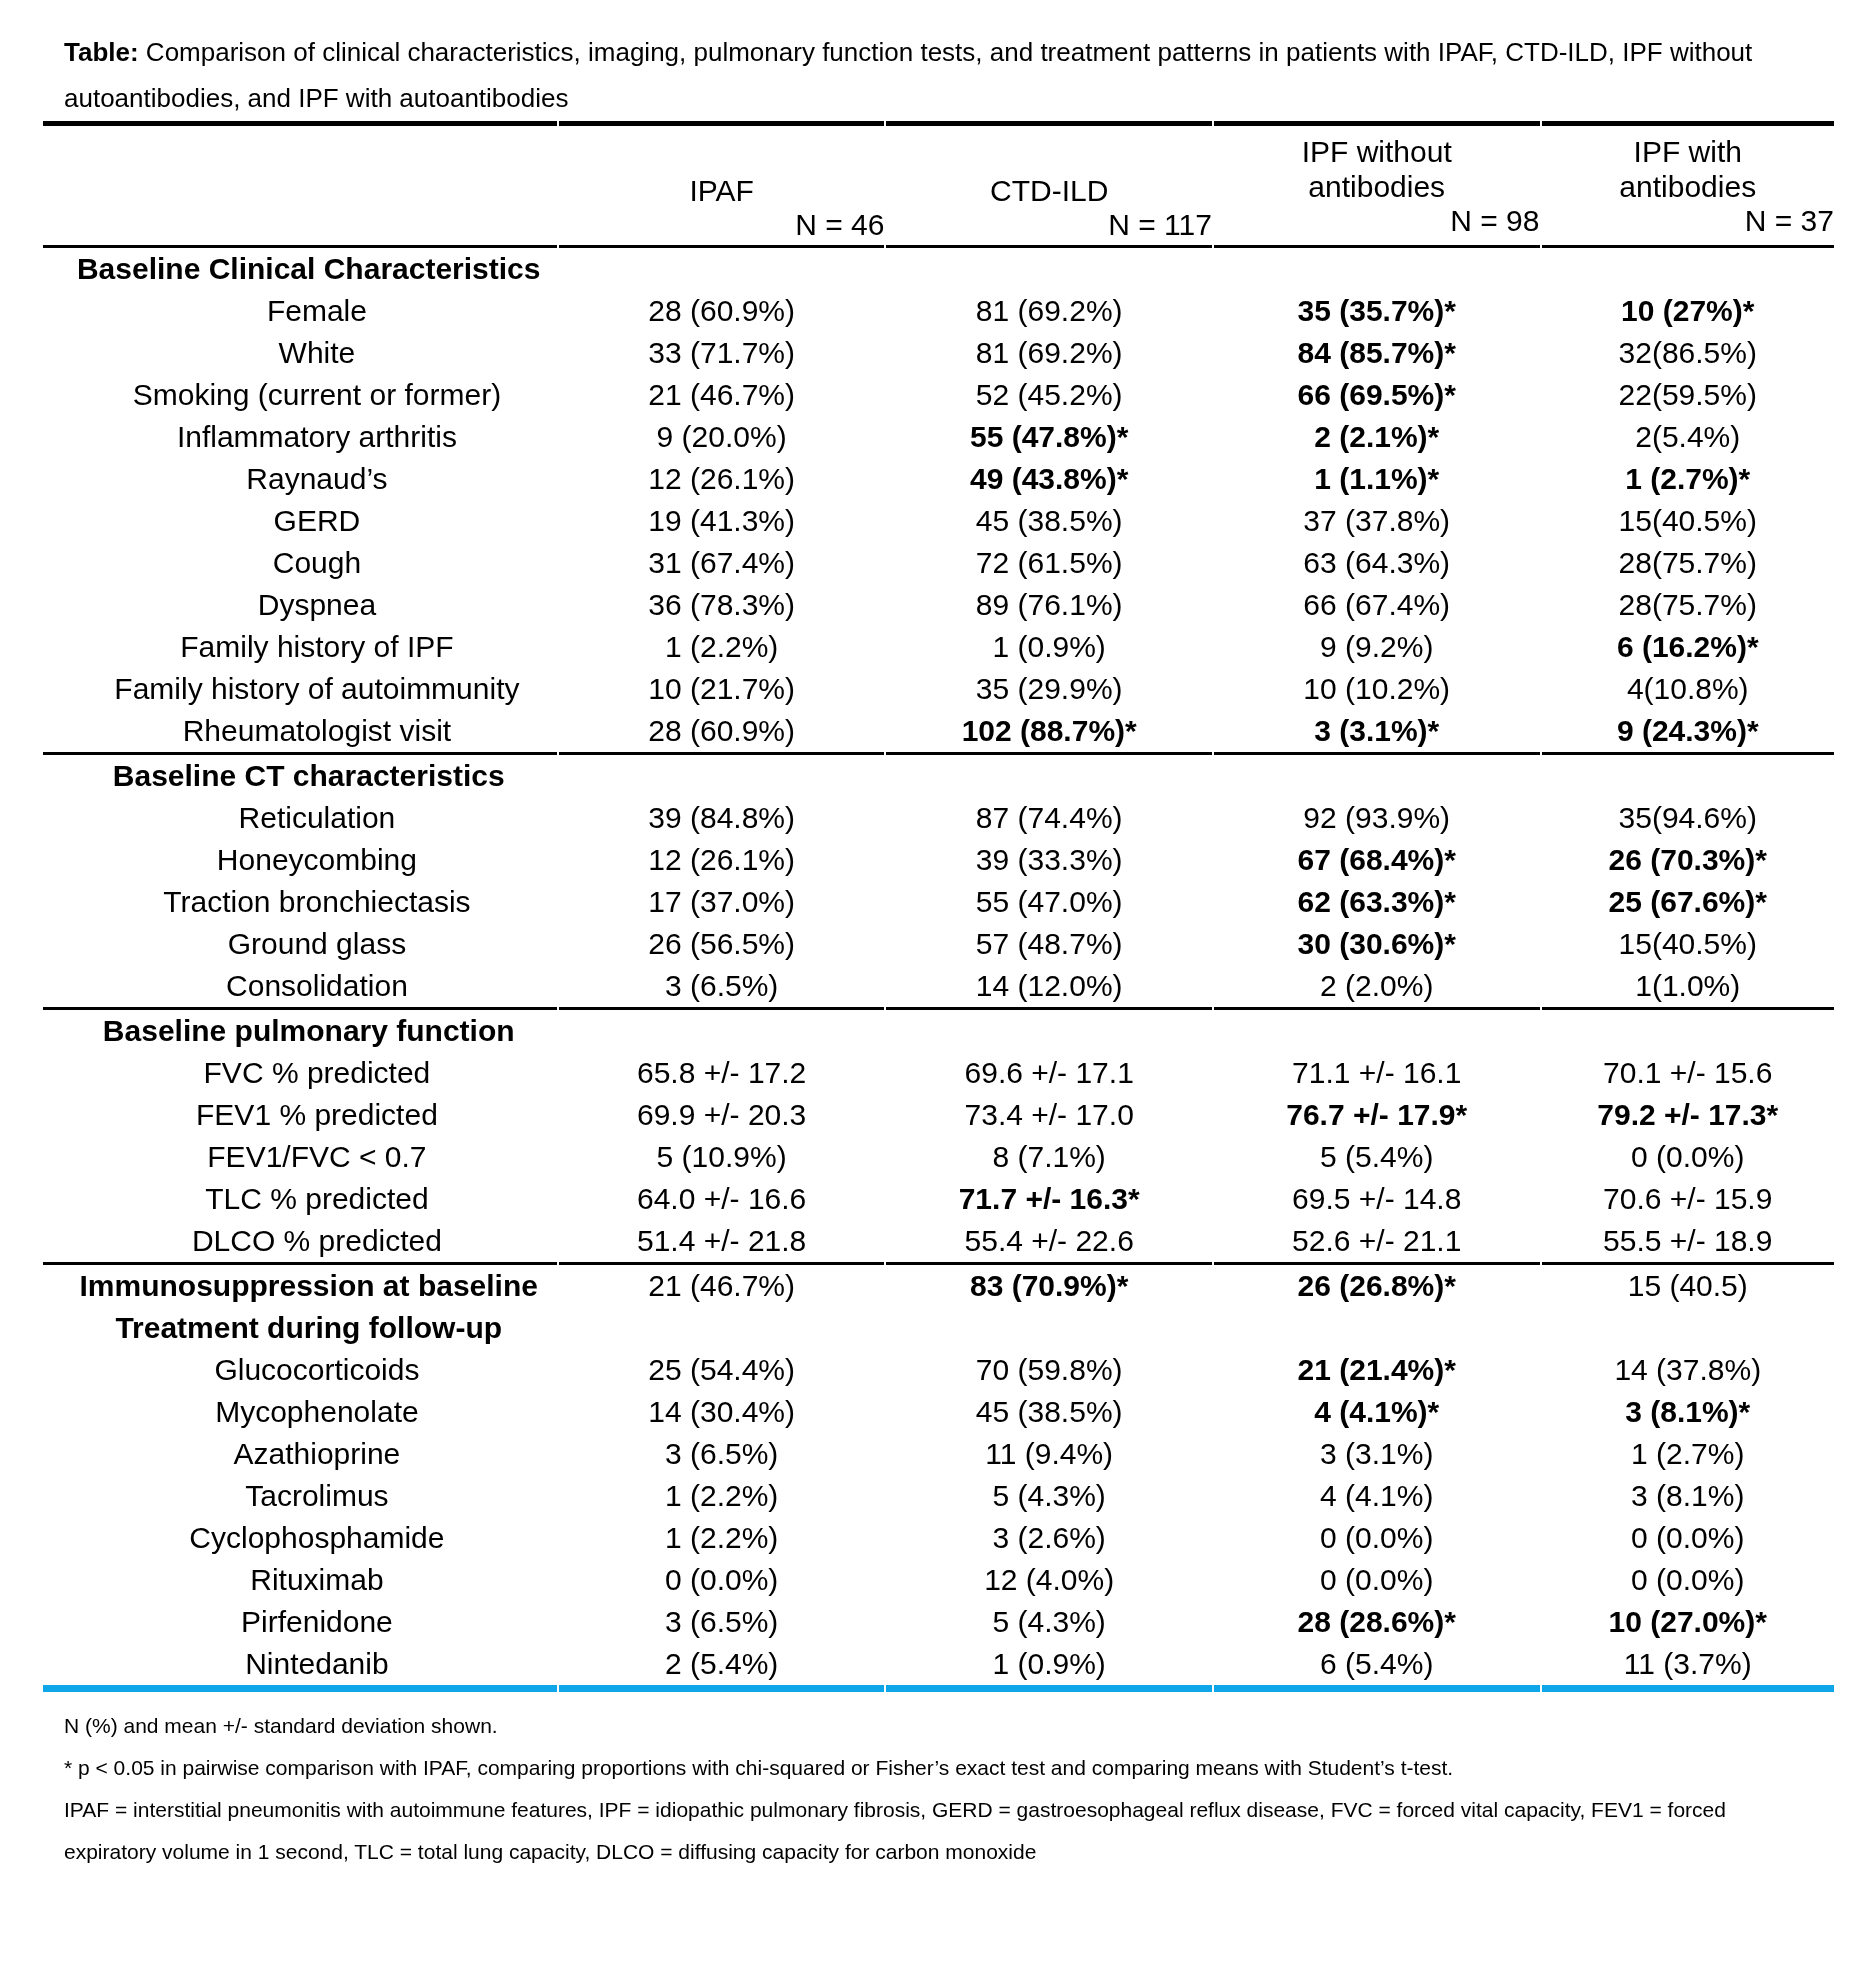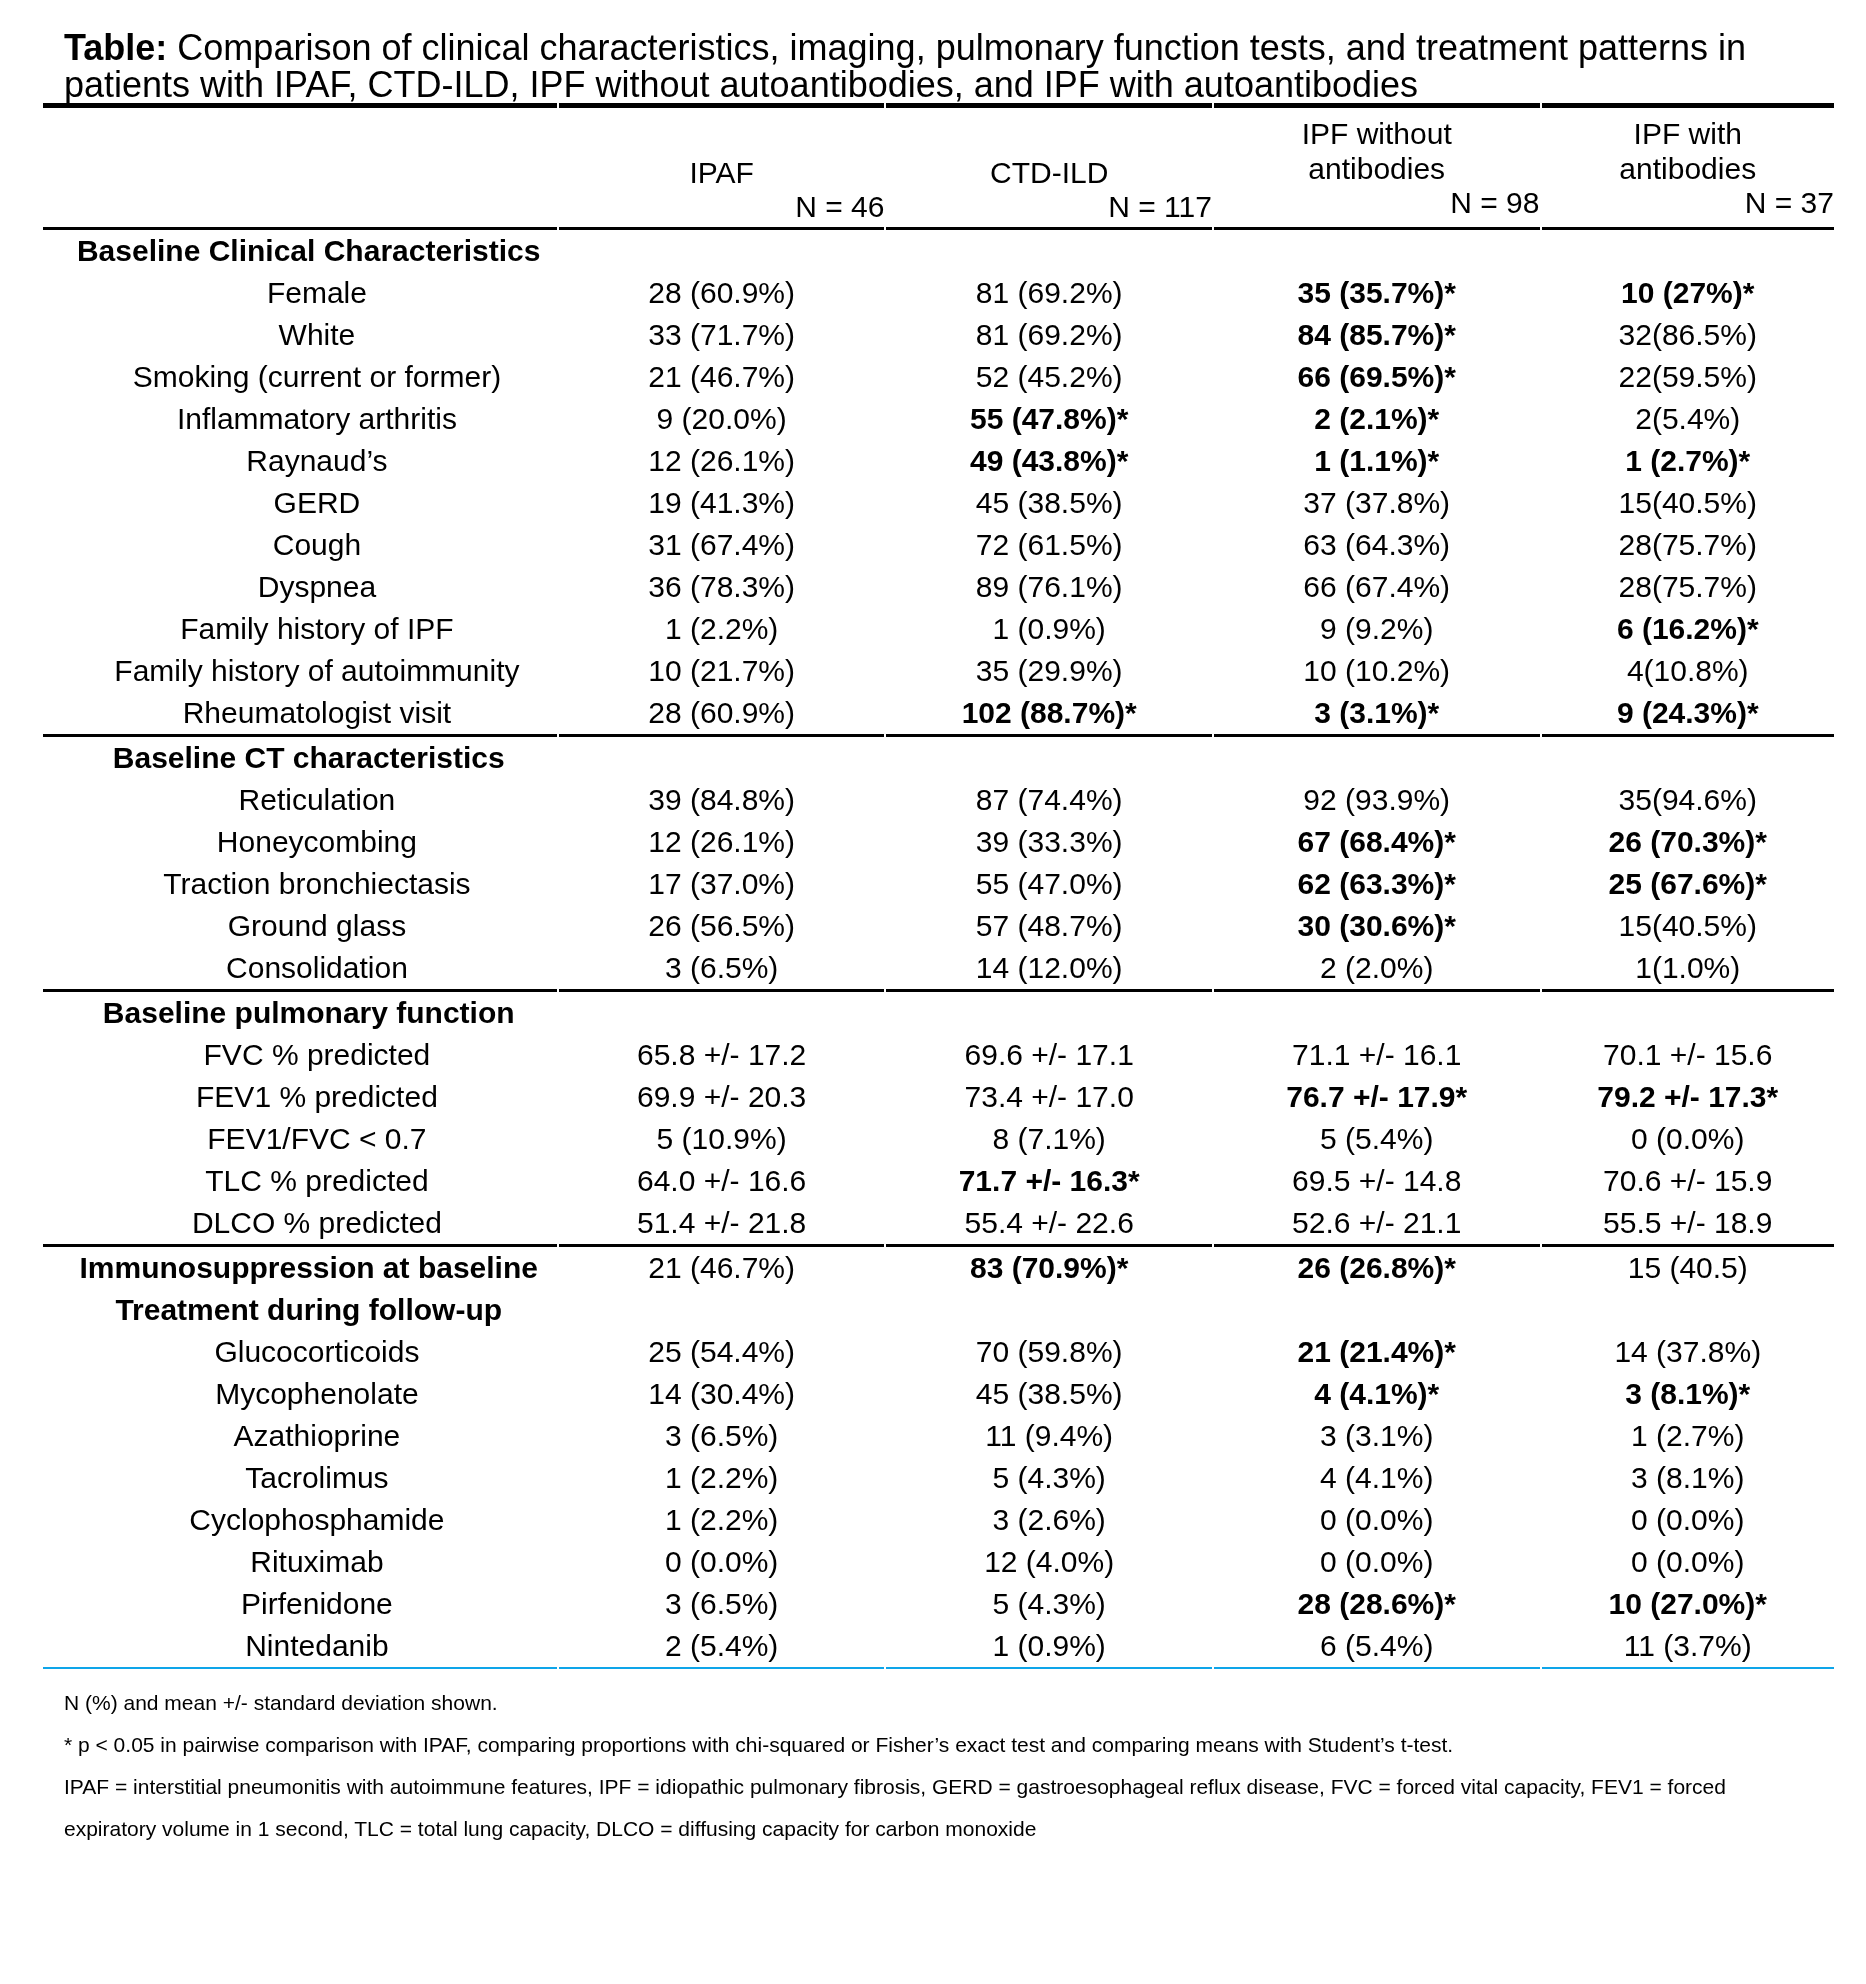--- a/index.html
+++ b/index.html
@@ -15,22 +15,22 @@
     height: 1985px;
     background: #ffffff;
     overflow: hidden;
   }
   .content {
     padding: 29px 0 0 41px;
   }
   .title {
     width: 1721px;
     padding-left: 23px;
-    font-size: 36px;
-    line-height: 37px;
+    font-size: 26px;
+    line-height: 46px;
     letter-spacing: 0px;
   }
   .b { font-weight: bold; }
 
   table.cmp {
     border-collapse: separate;
     border-spacing: 2.2px 0;
     table-layout: fixed;
     width: 1795px;
     margin: 0;
@@ -74,21 +74,21 @@
     padding-left: 34px;
   }
   td.lbl.sec {
     font-weight: bold;
     padding-left: 17.6px;
   }
   td.val { text-align: center; }
   td.val.b { font-weight: bold; }
 
   .rule-below { border-bottom: 3.3px solid #000; }
-  .rule-bottom { border-bottom: 2px solid #0ea5e9; }
+  .rule-bottom { border-bottom: 7px solid #0ea5e9; }
 
   .footnotes {
     width: 1743px;
     padding-left: 23px;
     margin-top: 13.2px;
     font-size: 21px;
     line-height: 42px;
   }
   .footnotes p { margin: 0; }
 </style>

